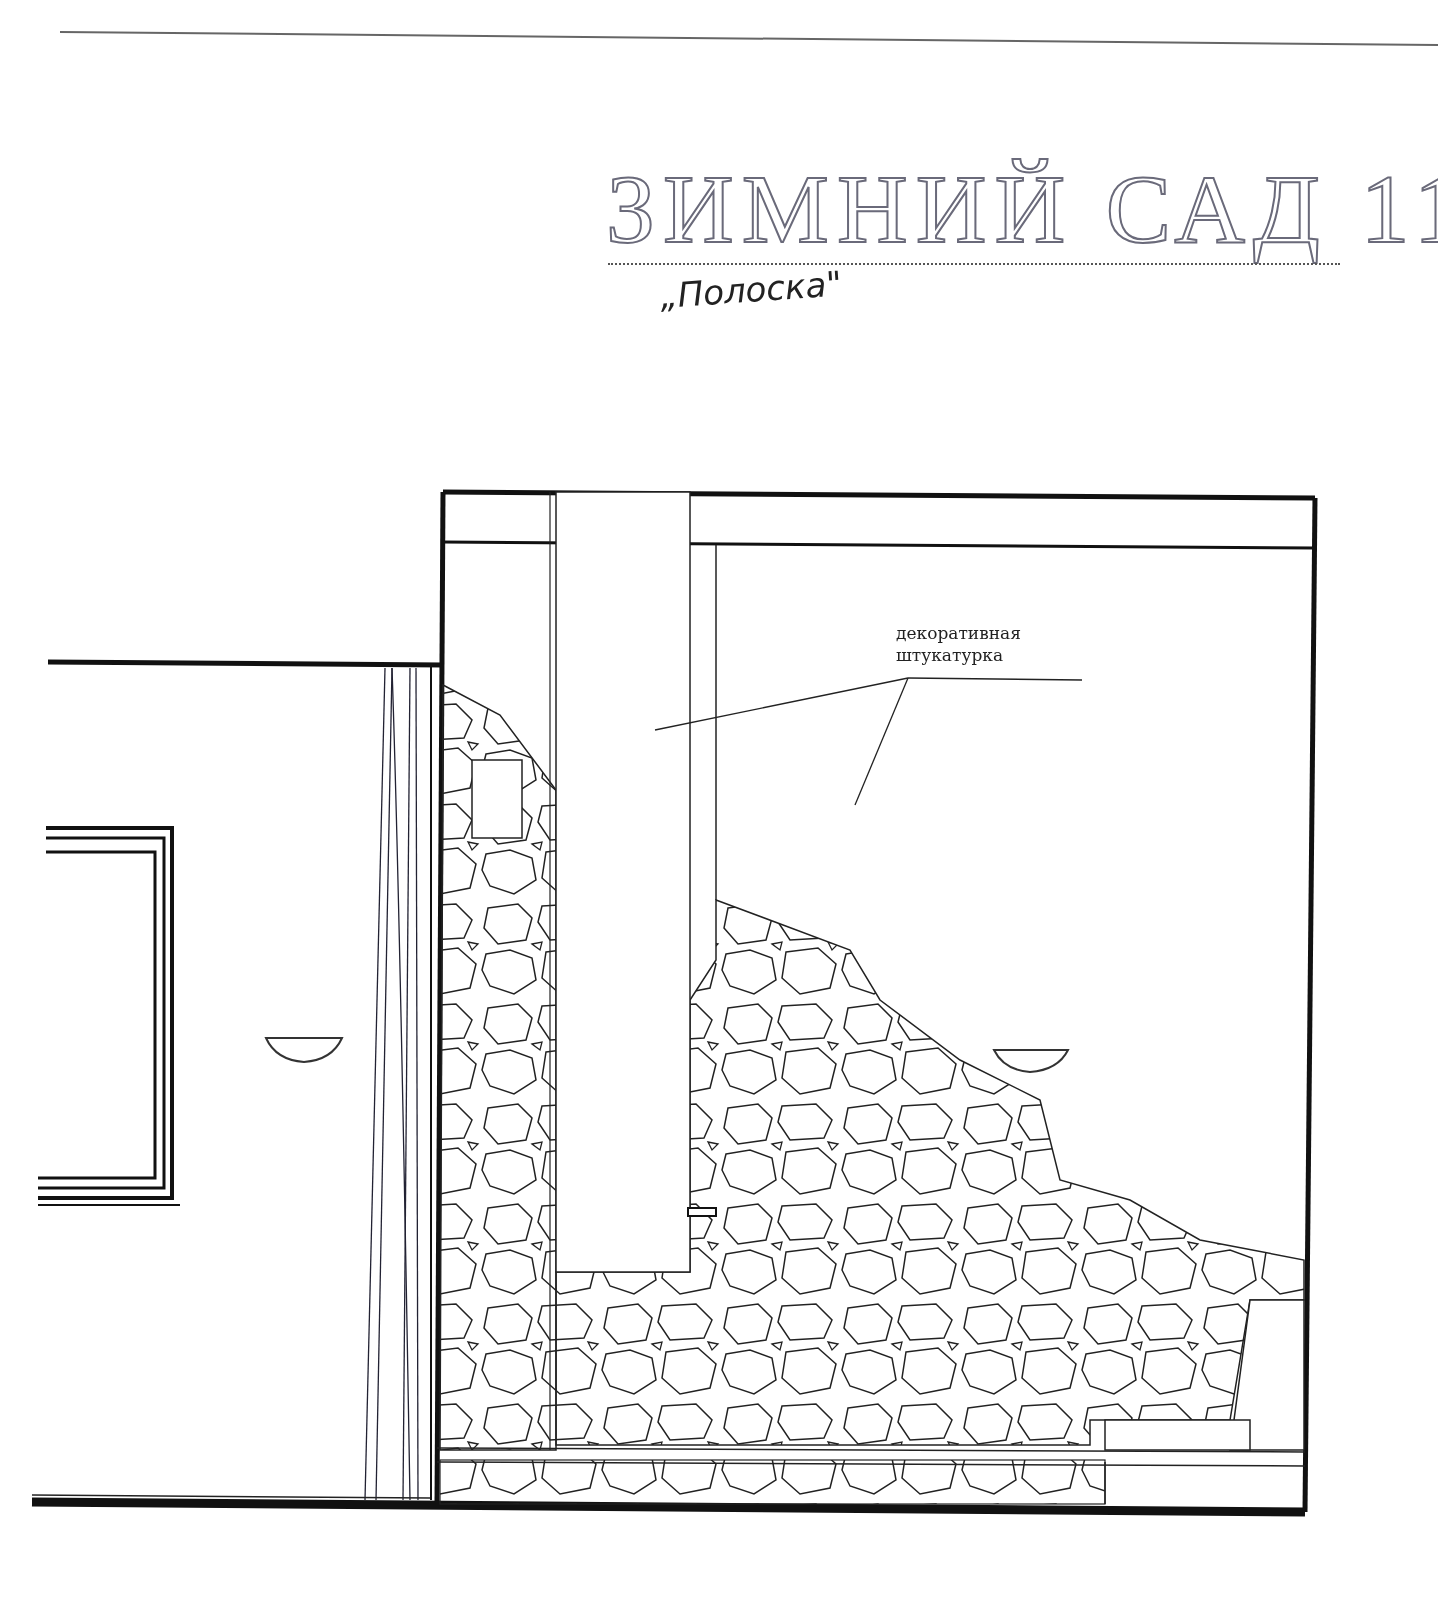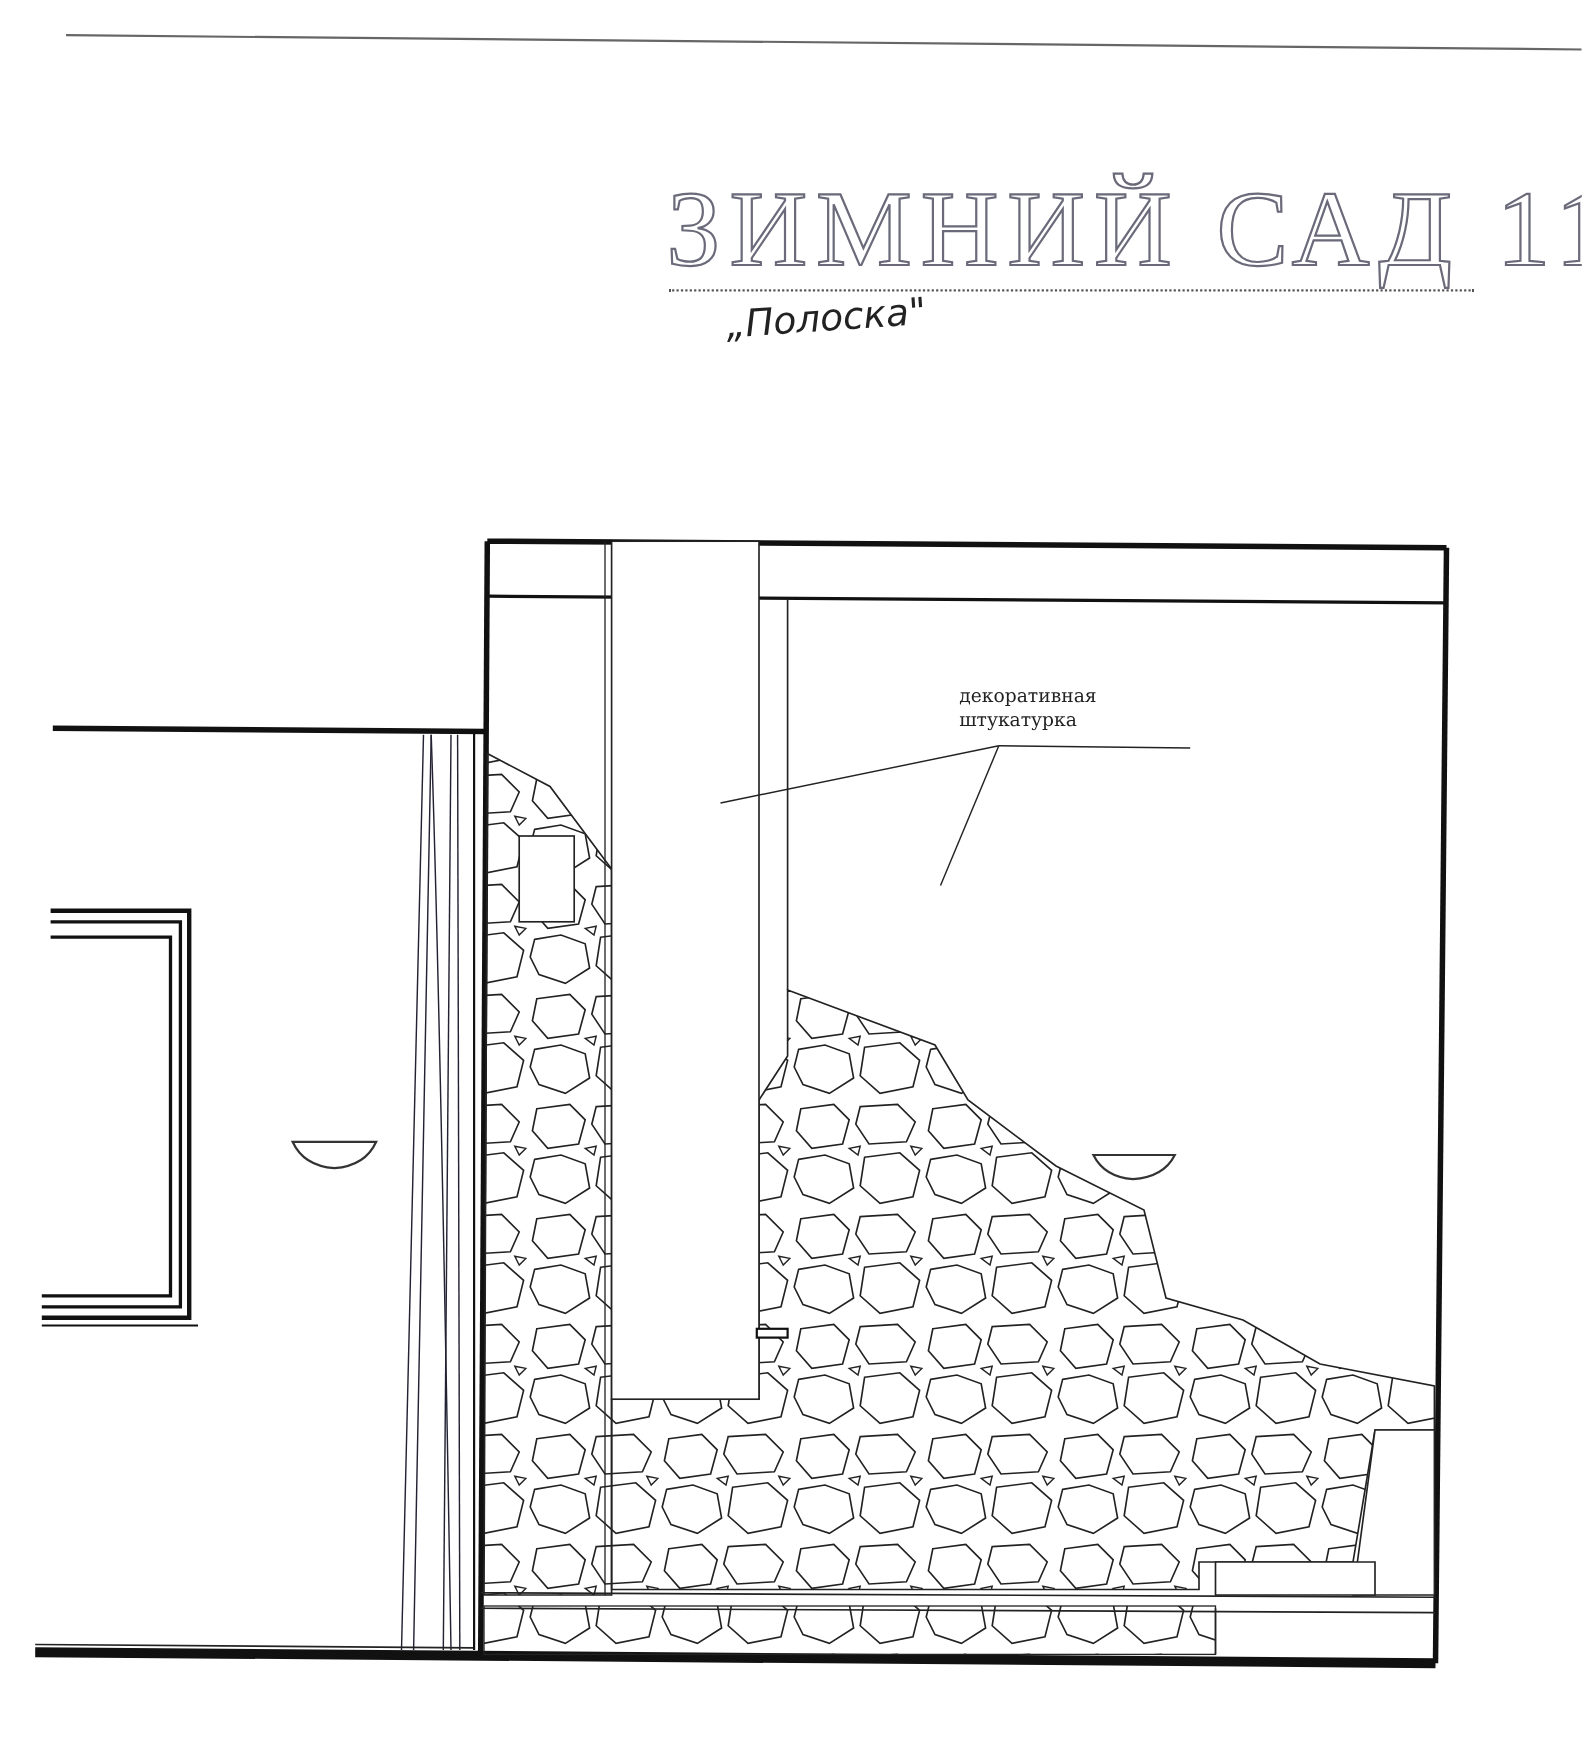--- a/index.html
+++ b/index.html
@@ -11,21 +11,21 @@
     color: #ffffff; -webkit-text-stroke: 2px #6a6a7a; line-height: 1;
     white-space: nowrap;
   }
   .title-rule { position: absolute; left: 608px; top: 263px; width: 732px; border-top: 2px dotted #555; }
   .subtitle {
     position: absolute; left: 660px; top: 276px;
     font-family: "DejaVu Sans", sans-serif; font-style: italic; font-size: 34px; color: #222;
     transform: rotate(-4deg); transform-origin: left center; white-space: nowrap;
   }
   .label {
-    position: absolute; left: 872px; top: 622px; width: 180px;
+    position: absolute; left: 896px; top: 622px; width: 180px;
     font-family: "DejaVu Serif", serif; font-size: 17px; line-height: 22px; color: #222;
   }
   svg { position: absolute; left: 0; top: 0; }
 </style>
 </head>
 <body>
 
 <div class="sheet">
 
   <div class="title">ЗИМНИЙ САД 11</div>

